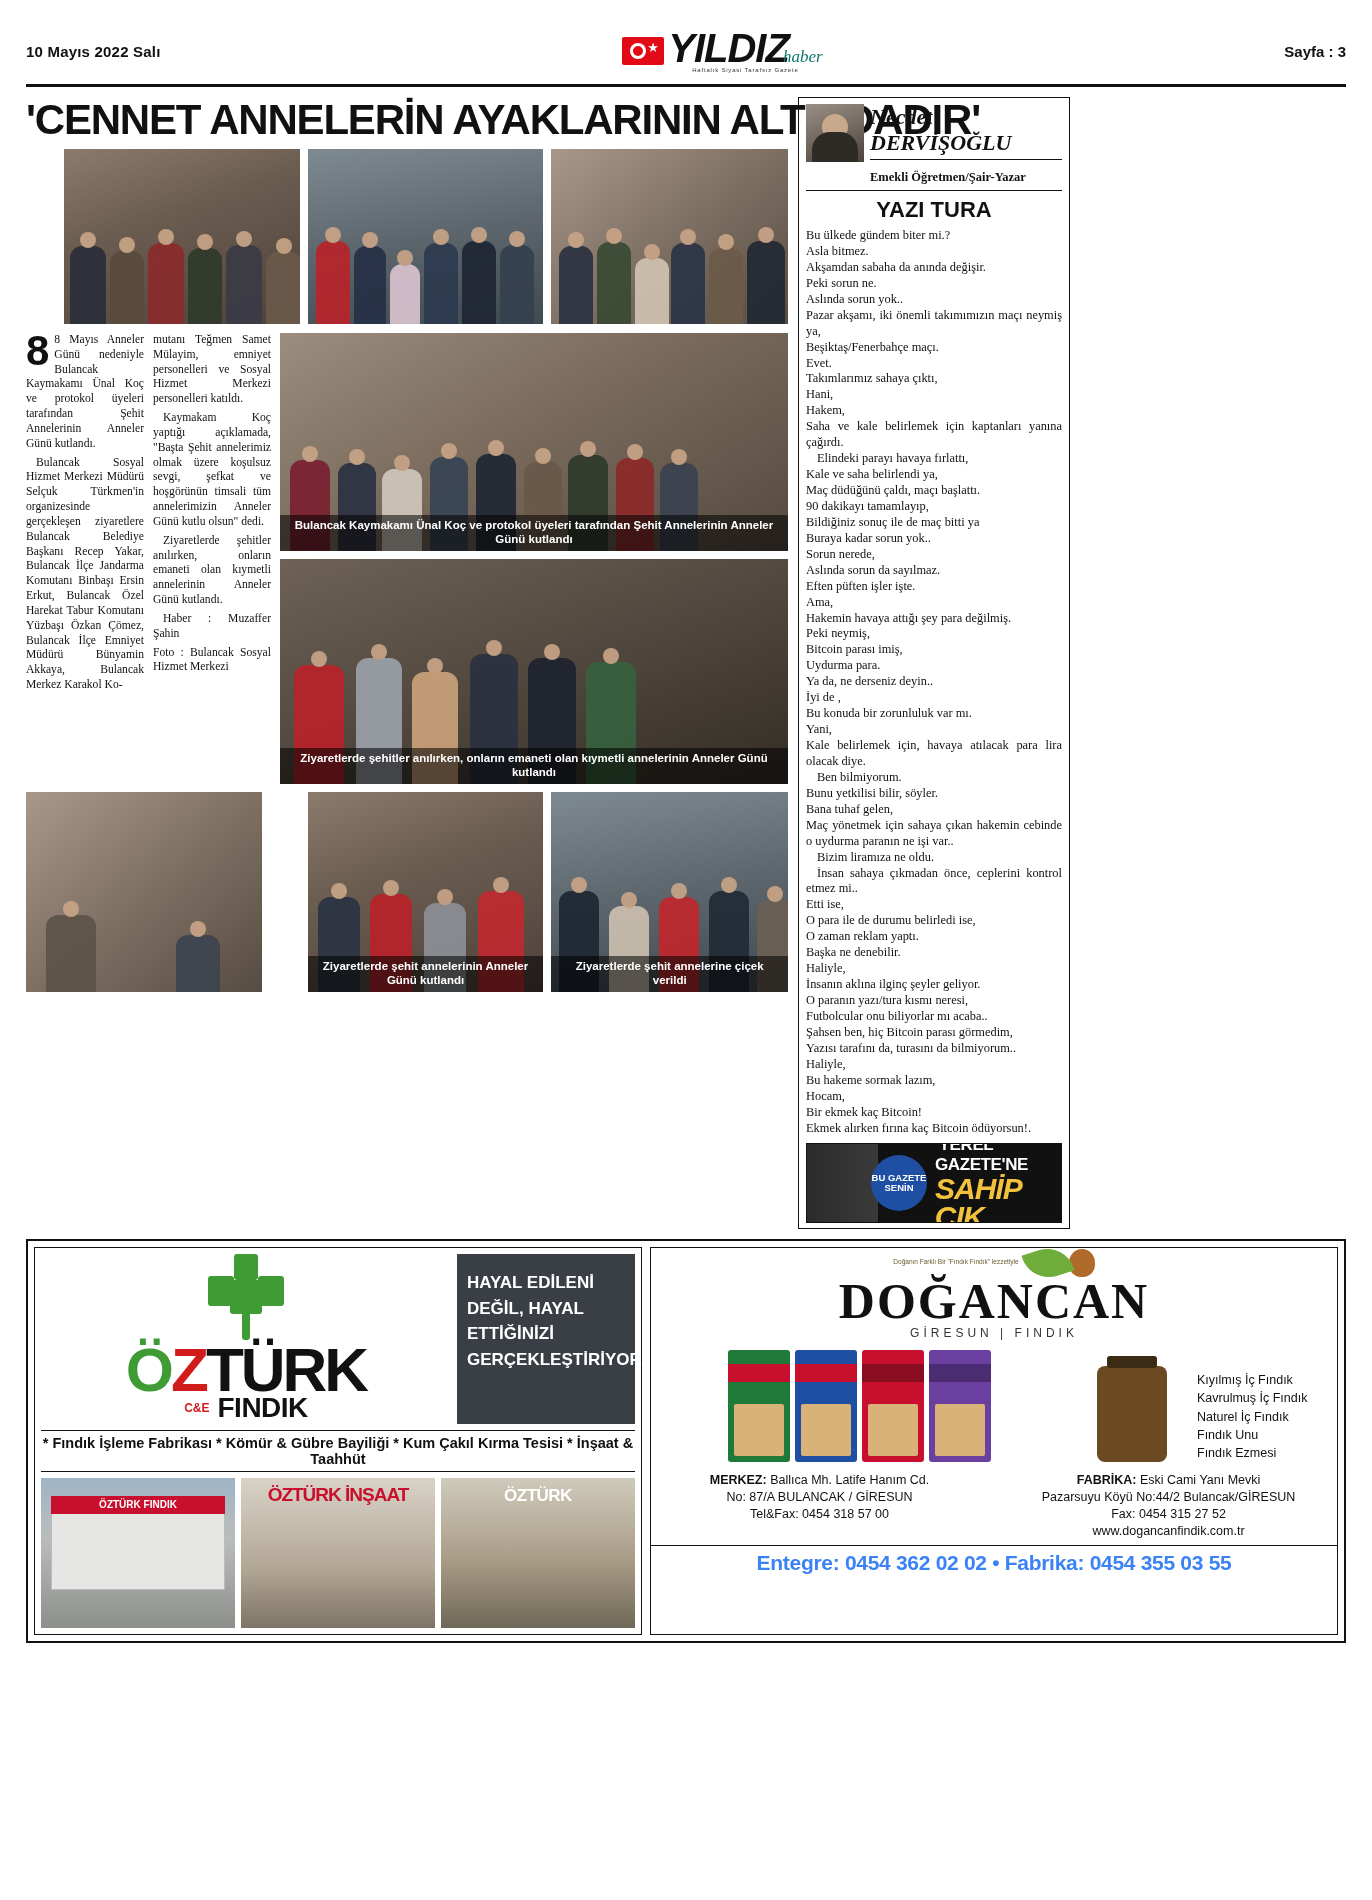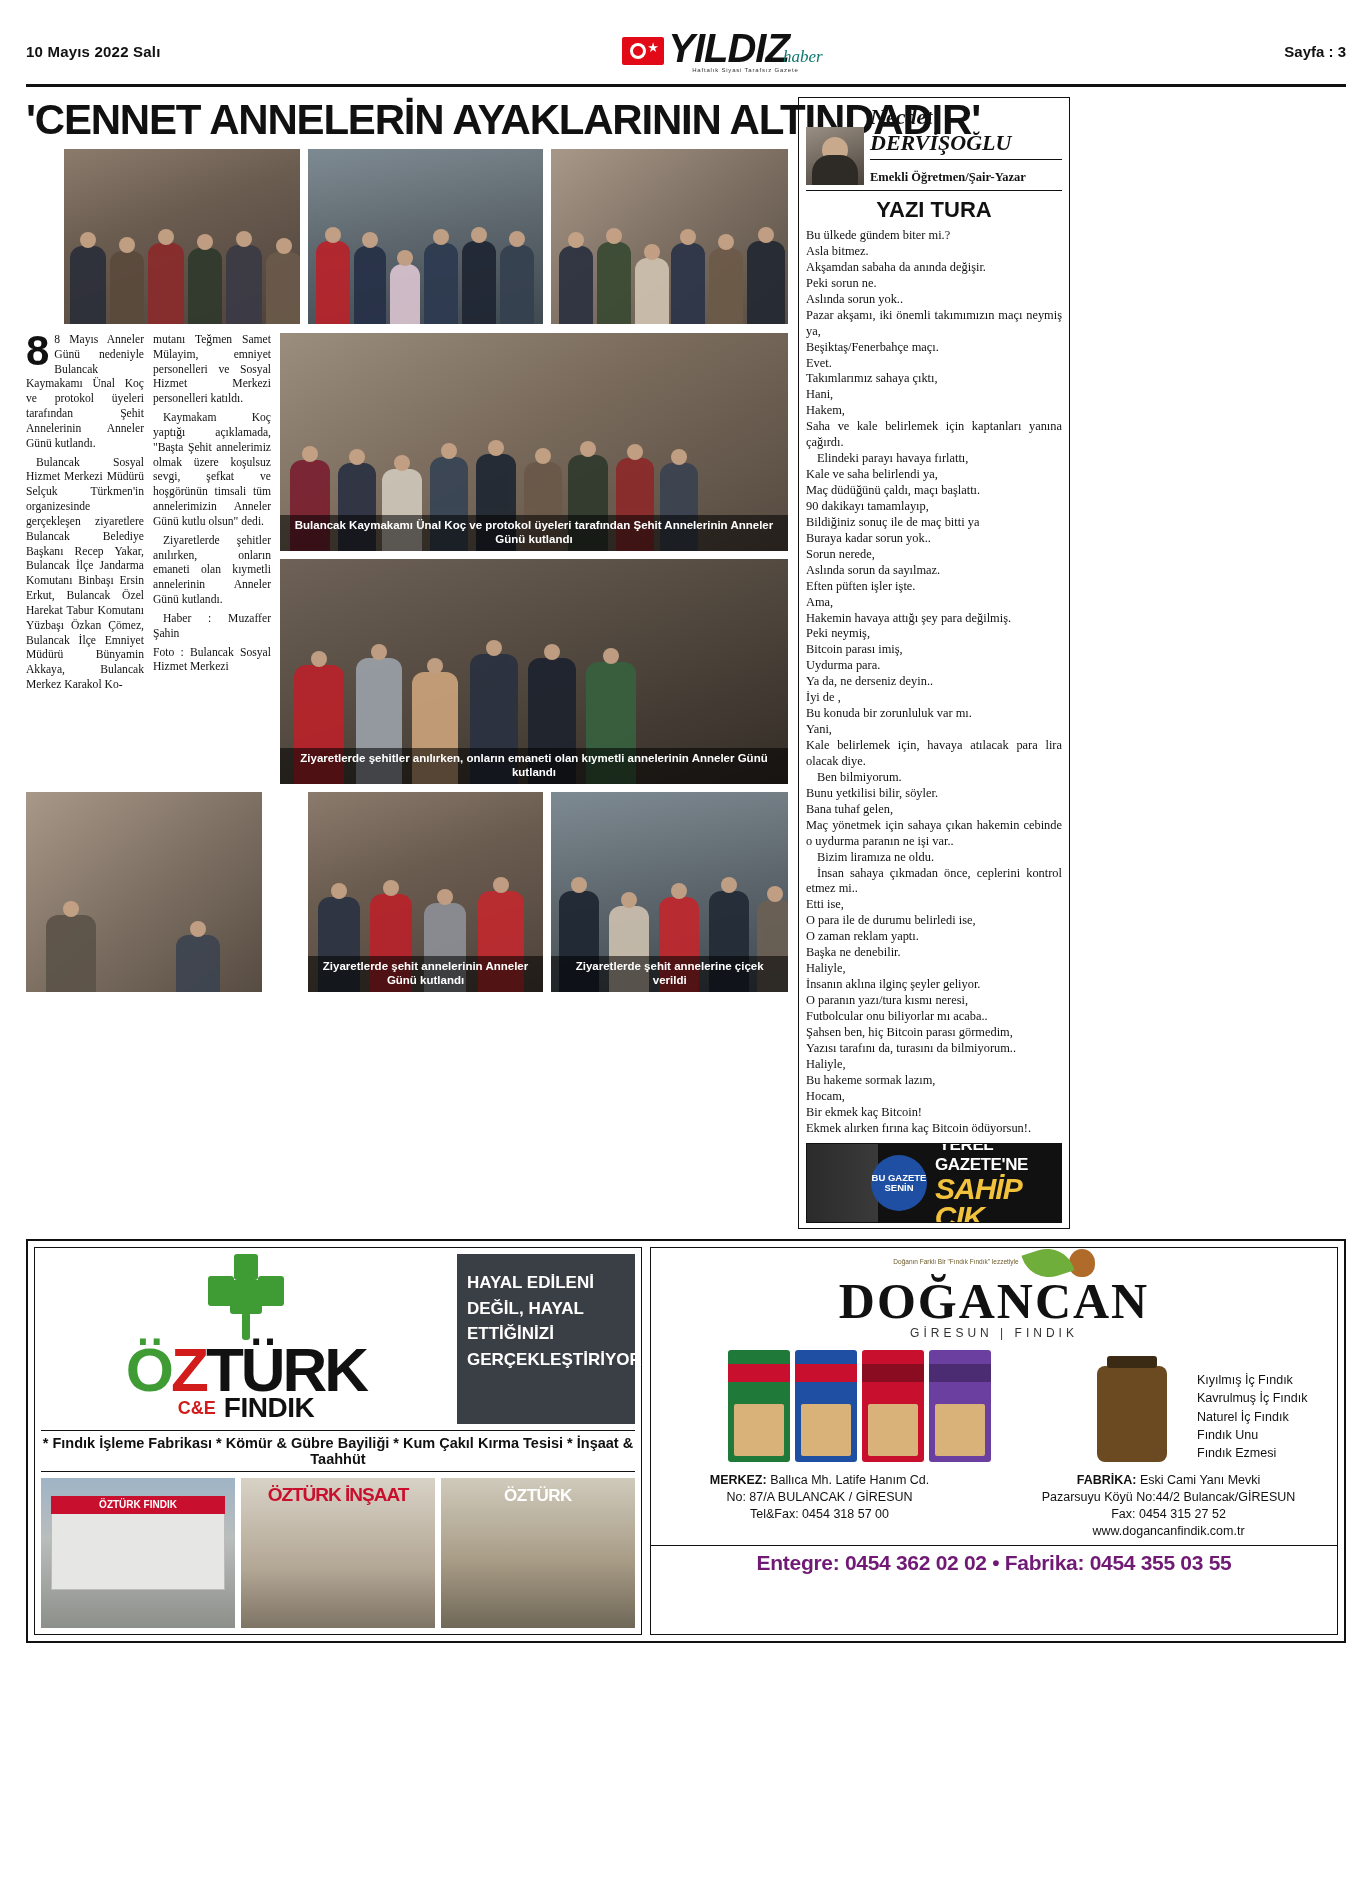--- a/index.html
+++ b/index.html
@@ -56,21 +56,21 @@
 
   .row{display:flex;gap:8px;}
 
   .art-cols{display:flex;gap:9px;margin-top:9px;}
   .art-col{width:118px;font-size:11.6px;line-height:1.28;text-align:justify;color:#111;}
   .art-col p{margin:0 0 4px 0;text-indent:10px;}
   .dropcap{float:left;font-family:"Liberation Sans",sans-serif;font-weight:800;font-size:42px;line-height:32px;
     margin:2px 5px 0 0;}
 
   
-  .author-box{display:flex;gap:6px;align-items:flex-end;border-bottom:1.5px solid #111;padding-bottom:5px;}
+  .author-box{display:flex;gap:6px;align-items:flex-start;border-bottom:1.5px solid #111;padding-bottom:5px;}
   .author-photo{width:58px;height:58px;background:linear-gradient(160deg,#9a8f84,#4a433c);flex:0 0 auto;position:relative;overflow:hidden;}
   .author-photo:after{content:"";position:absolute;bottom:0;left:50%;transform:translateX(-50%);
     width:46px;height:30px;border-radius:18px 18px 0 0;background:#2e2a26;}
   .author-photo:before{content:"";position:absolute;top:10px;left:50%;transform:translateX(-50%);
     width:26px;height:26px;border-radius:50%;background:#c9a98c;}
   .author-name{font-family:"Liberation Serif",serif;font-style:italic;font-weight:700;font-size:22px;color:#111;}
   .author-title{font-family:"Liberation Serif",serif;font-weight:700;font-size:12.5px;color:#111;
     border-top:1px solid #111;margin-top:3px;padding-top:10px;}
   .col-title{font-family:"Liberation Sans",sans-serif;font-weight:800;font-size:22px;text-align:center;margin:6px 0 5px;color:#111;}
   .col-body{font-size:12.4px;line-height:1.285;color:#111;text-align:justify;}
@@ -117,21 +117,21 @@
   .packs{display:flex;gap:5px;align-items:flex-end;justify-content:center;margin-top:4px;}
   .pack{width:62px;height:112px;border-radius:3px;position:relative;overflow:hidden;}
   .pack .band{position:absolute;top:14px;left:0;right:0;height:18px;background:#c8102e;}
   .pack .win{position:absolute;bottom:6px;left:6px;right:6px;height:52px;background:#d9b27a;border-radius:2px;}
   .jar{width:70px;height:96px;background:#6b4a22;border-radius:8px;position:relative;}
   .jar:before{content:"";position:absolute;top:-10px;left:10px;right:10px;height:12px;background:#3b2a14;border-radius:3px;}
   .dg-list{font-family:"Liberation Sans",sans-serif;font-size:12.5px;line-height:1.45;color:#111;}
   .addr{font-family:"Liberation Sans",sans-serif;font-size:12.5px;line-height:1.35;color:#111;text-align:center;}
   .addr b{font-weight:700;}
   .entegre{border-top:1px solid #111;margin-top:6px;padding-top:5px;text-align:center;
-    font-family:"Liberation Sans",sans-serif;font-weight:800;font-size:21px;color:#701a75;letter-spacing:-.3px;}
+    font-family:"Liberation Sans",sans-serif;font-weight:800;font-size:21px;color:#3b82f6;letter-spacing:-.3px;}
 </style>
 </head>
 <body>
 
 <div class="page">
 
   <div class="masthead">
     <div class="mast-date">10 Mayıs 2022 Salı</div>
     <div class="logo-wrap">
       <div class="flag"></div>
@@ -342,21 +342,21 @@
             <b style="left:34px;top:0;width:24px;height:26px;"></b>
             <b style="left:8px;top:22px;width:26px;height:30px;"></b>
             <b style="left:58px;top:22px;width:26px;height:30px;"></b>
             <b style="left:30px;top:26px;width:32px;height:34px;"></b>
             <b style="left:42px;top:58px;width:8px;height:28px;background:#3f9c35;"></b>
           </div>
           <div class="oz-word">
             <span class="g">Ö</span><span class="r">Z</span><span>TÜRK</span>
           </div>
           <div style="display:flex;align-items:center;gap:8px;margin-top:-6px;">
-            <span style="font-family:'Liberation Sans',sans-serif;font-weight:800;font-size:18px;color:#d21b1b;">C&amp;E</span>
+            <span style="font-family:'Liberation Sans',sans-serif;font-weight:800;font-size:12px;color:#d21b1b;">C&amp;E</span>
             <span class="oz-sub">FINDIK</span>
           </div>
         </div>
         <div class="oz-slogan">HAYAL EDİLENİ DEĞİL, HAYAL ETTİĞİNİZİ GERÇEKLEŞTİRİYORUZ</div>
       </div>
       <div class="oz-line">* Fındık İşleme Fabrikası * Kömür &amp; Gübre Bayiliği * Kum Çakıl Kırma Tesisi * İnşaat &amp; Taahhüt</div>
       <div class="oz-photos">
         <div class="photo" style="background:linear-gradient(180deg,#9fb4c6 0%,#b9bdbc 40%,#8d8f8a 100%);">
           <div style="position:absolute;left:10px;top:18px;right:10px;height:92px;background:#e6e6e4;border:1px solid #bbb;"></div>
           <div style="position:absolute;left:10px;top:18px;right:10px;height:18px;background:#c8102e;color:#fff;

